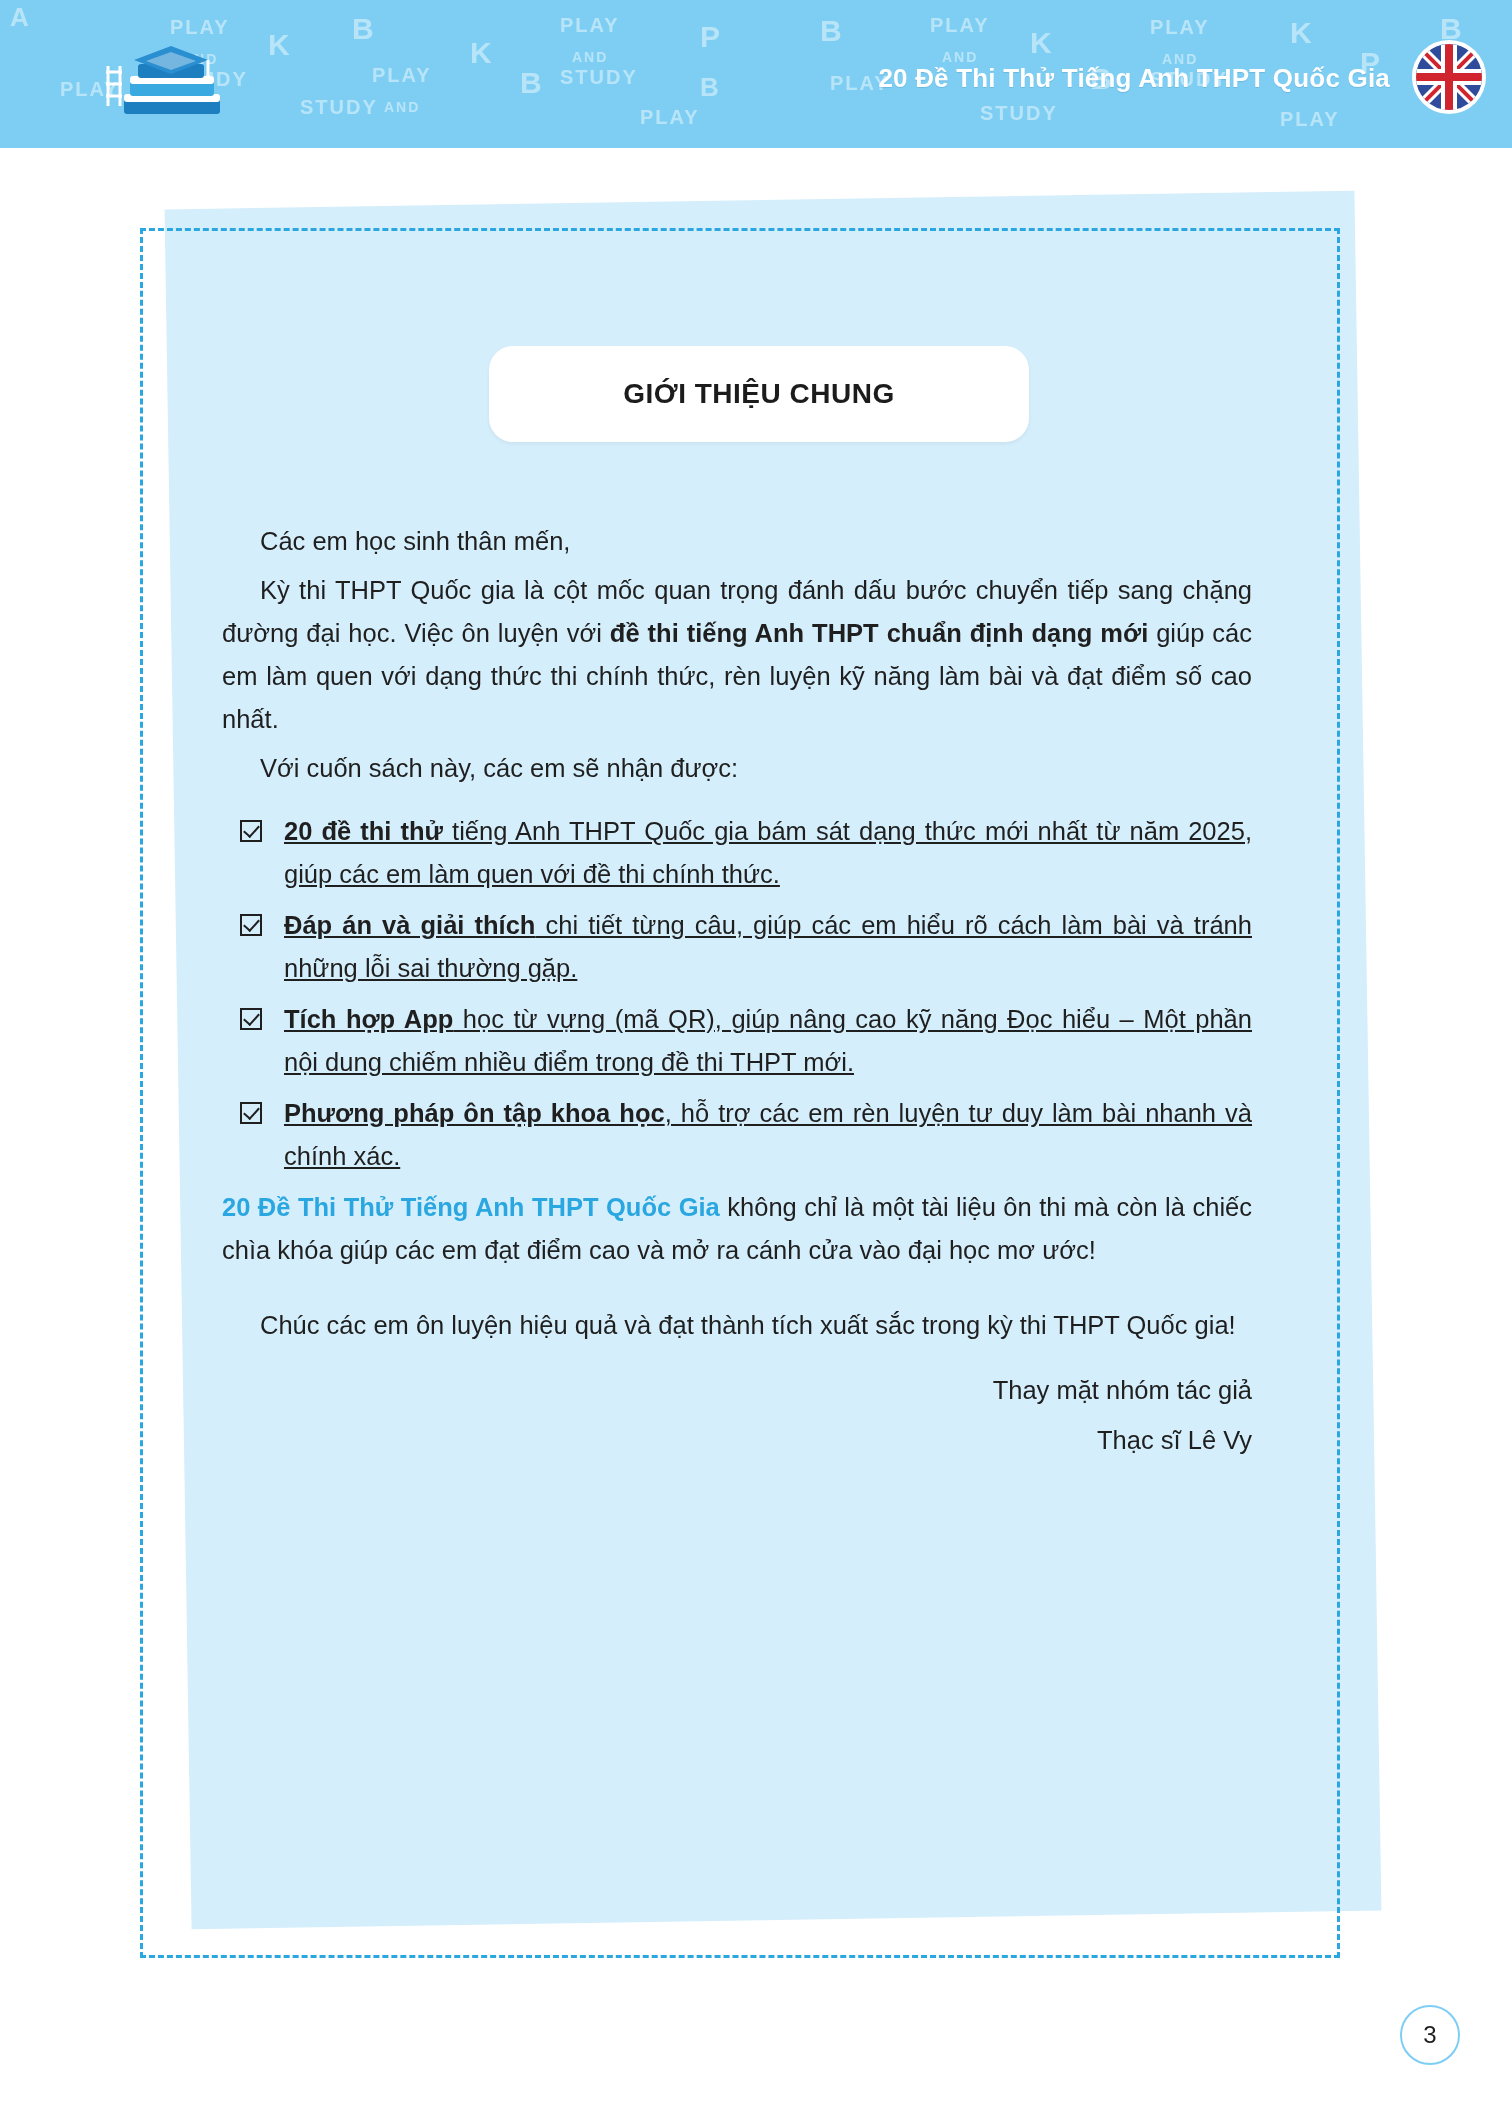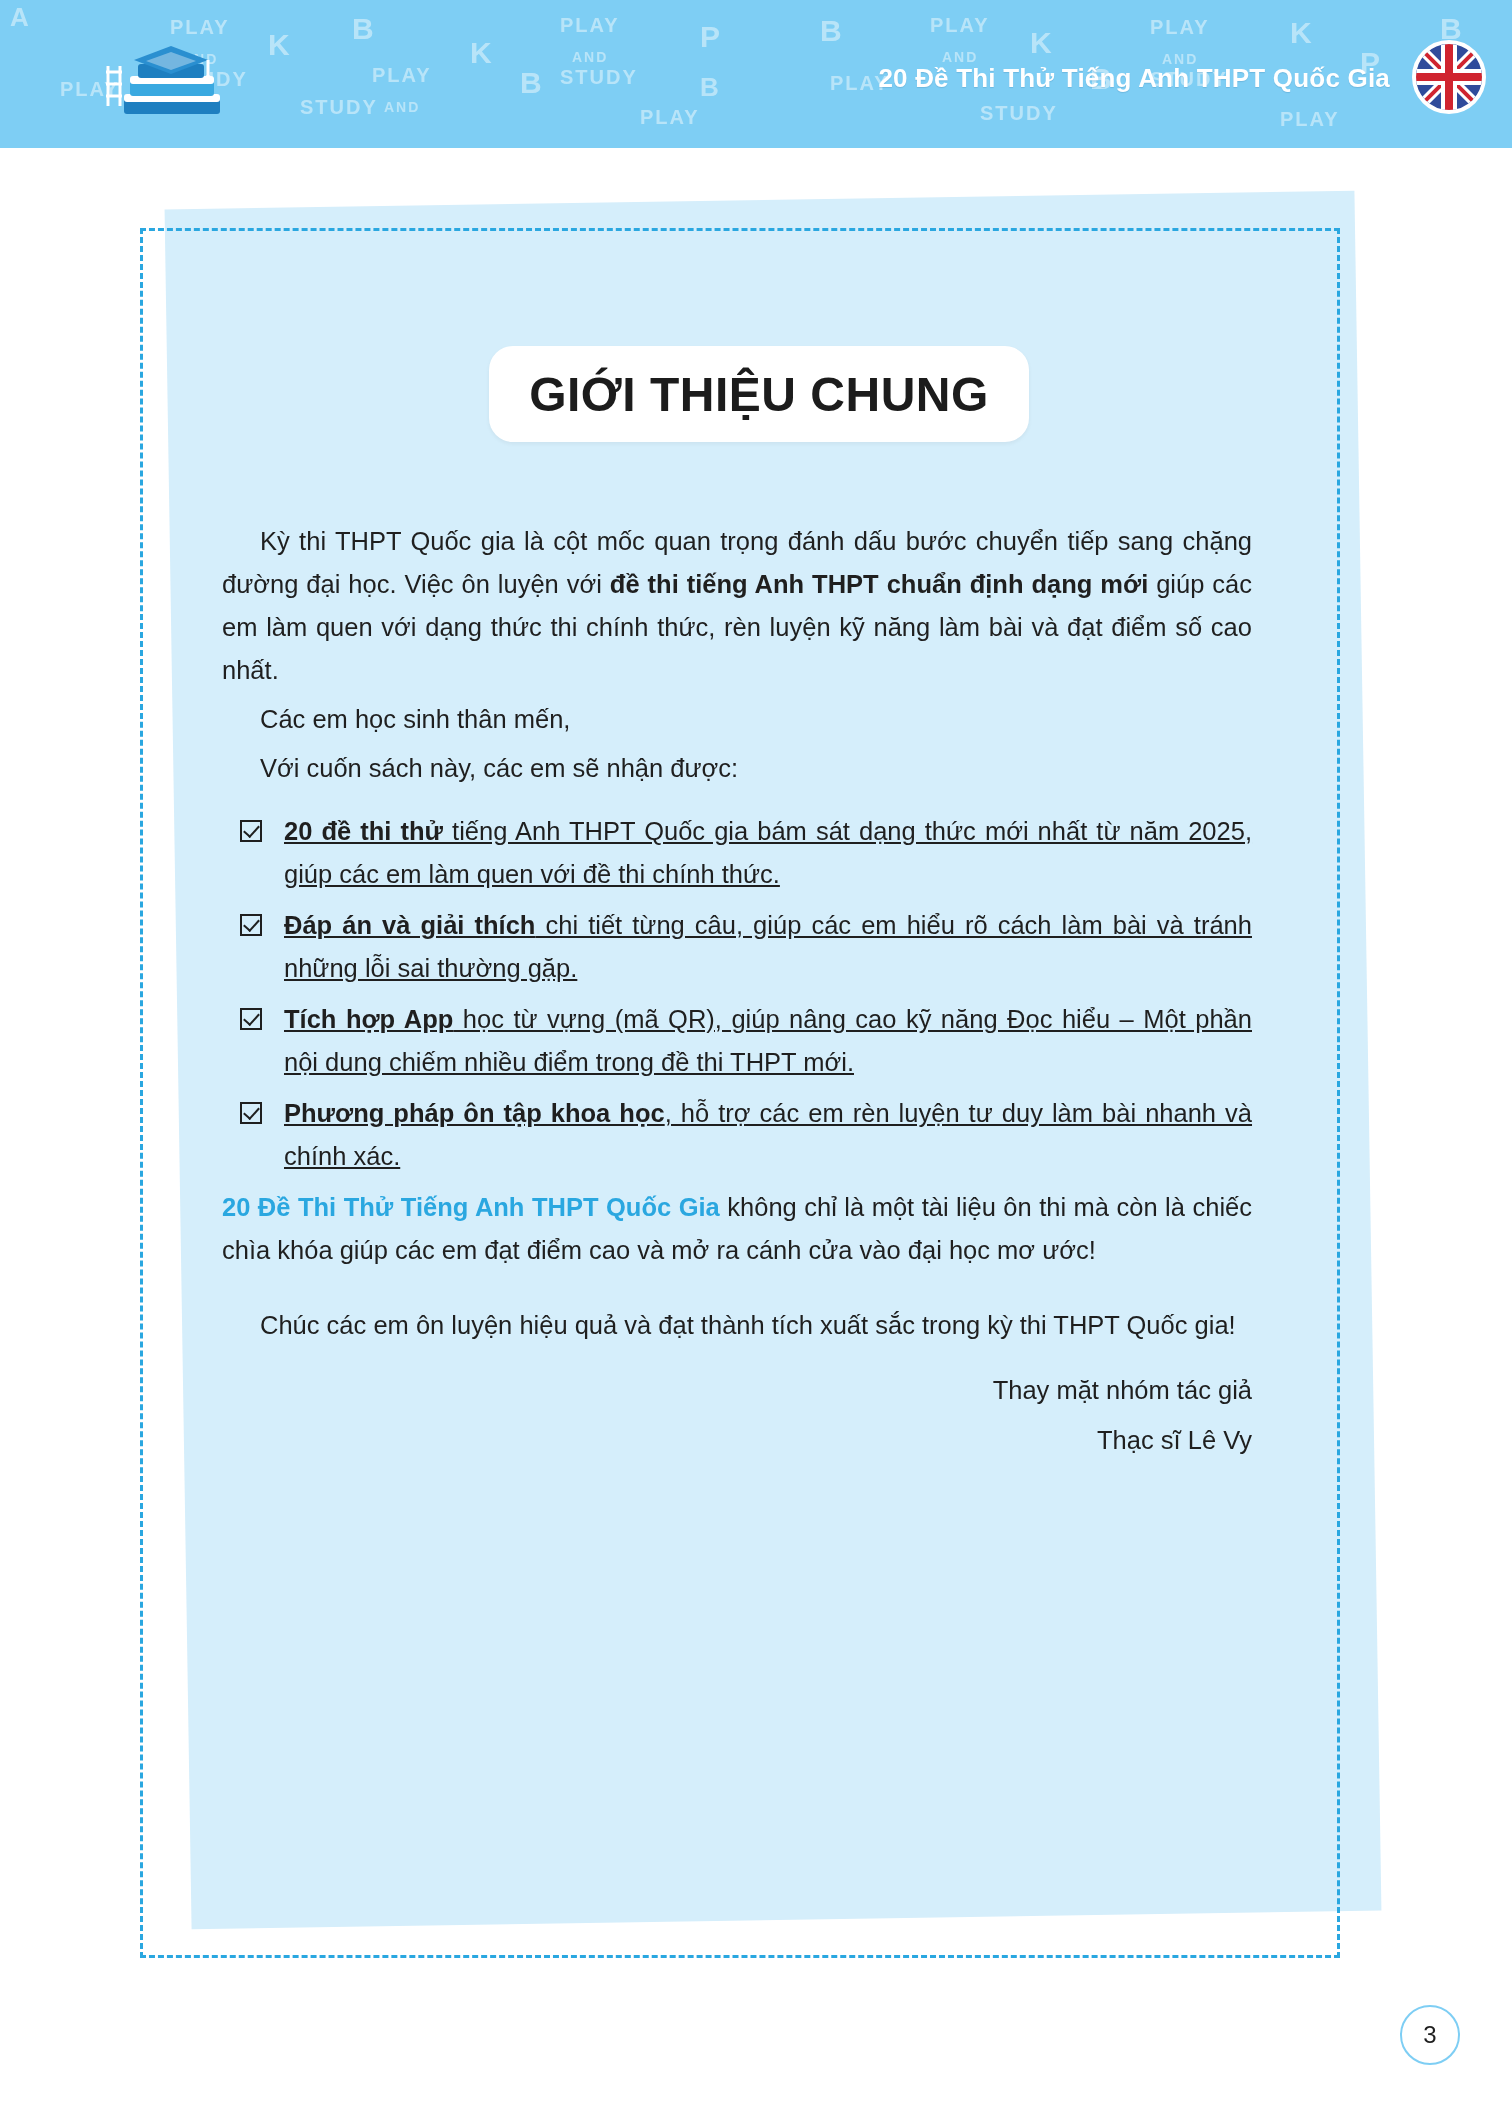--- a/index.html
+++ b/index.html
@@ -144,21 +144,21 @@
     width: 540px;
     height: 96px;
     background: #ffffff;
     border-radius: 24px;
     display: flex;
     align-items: center;
     justify-content: center;
     box-shadow: 0 2px 4px rgba(0,0,0,0.05);
   }
   .title-pill span {
-    font-size: 48px;
+    font-size: 28px;
     font-weight: bold;
     color: #1c1c1c;
     letter-spacing: 0.5px;
   }
 
   
   .content {
     position: absolute;
     left: 222px;
     top: 520px;
@@ -300,25 +300,25 @@
 
 <div class="panel-back"></div>
 <div class="panel-front"></div>
 
 <div class="title-pill">
   <span>GIỚI THIỆU CHUNG</span>
 </div>
 
 <div class="content">
 
-  <p class="para indent"><span>Kỳ thi THPT Quốc gia là cột mốc quan trọng đánh dấu bước chuyển tiếp sang chặng đường đại học. Việc ôn luyện với </span><span class="b">đề thi tiếng Anh THPT chuẩn định dạng mới</span><span> giúp các em làm quen với dạng thức thi chính thức, rèn luyện kỹ năng làm bài và đạt điểm số cao nhất.</span></p>
-
   <p class="para indent">
     <span>Các em học sinh thân mến,</span>
   </p>
+
+  <p class="para indent"><span>Kỳ thi THPT Quốc gia là cột mốc quan trọng đánh dấu bước chuyển tiếp sang chặng đường đại học. Việc ôn luyện với </span><span class="b">đề thi tiếng Anh THPT chuẩn định dạng mới</span><span> giúp các em làm quen với dạng thức thi chính thức, rèn luyện kỹ năng làm bài và đạt điểm số cao nhất.</span></p>
 
   <p class="para indent">
     <span>Với cuốn sách này, các em sẽ nhận được:</span>
   </p>
 
   <ul class="list">
     <li class="list-item">
       <span class="checkbox"></span><span class="b">20 đề thi thử</span><span> tiếng Anh THPT Quốc gia bám sát dạng thức mới nhất từ năm 2025, giúp các em làm quen với đề thi chính thức.</span>
     </li>
     <li class="list-item">

